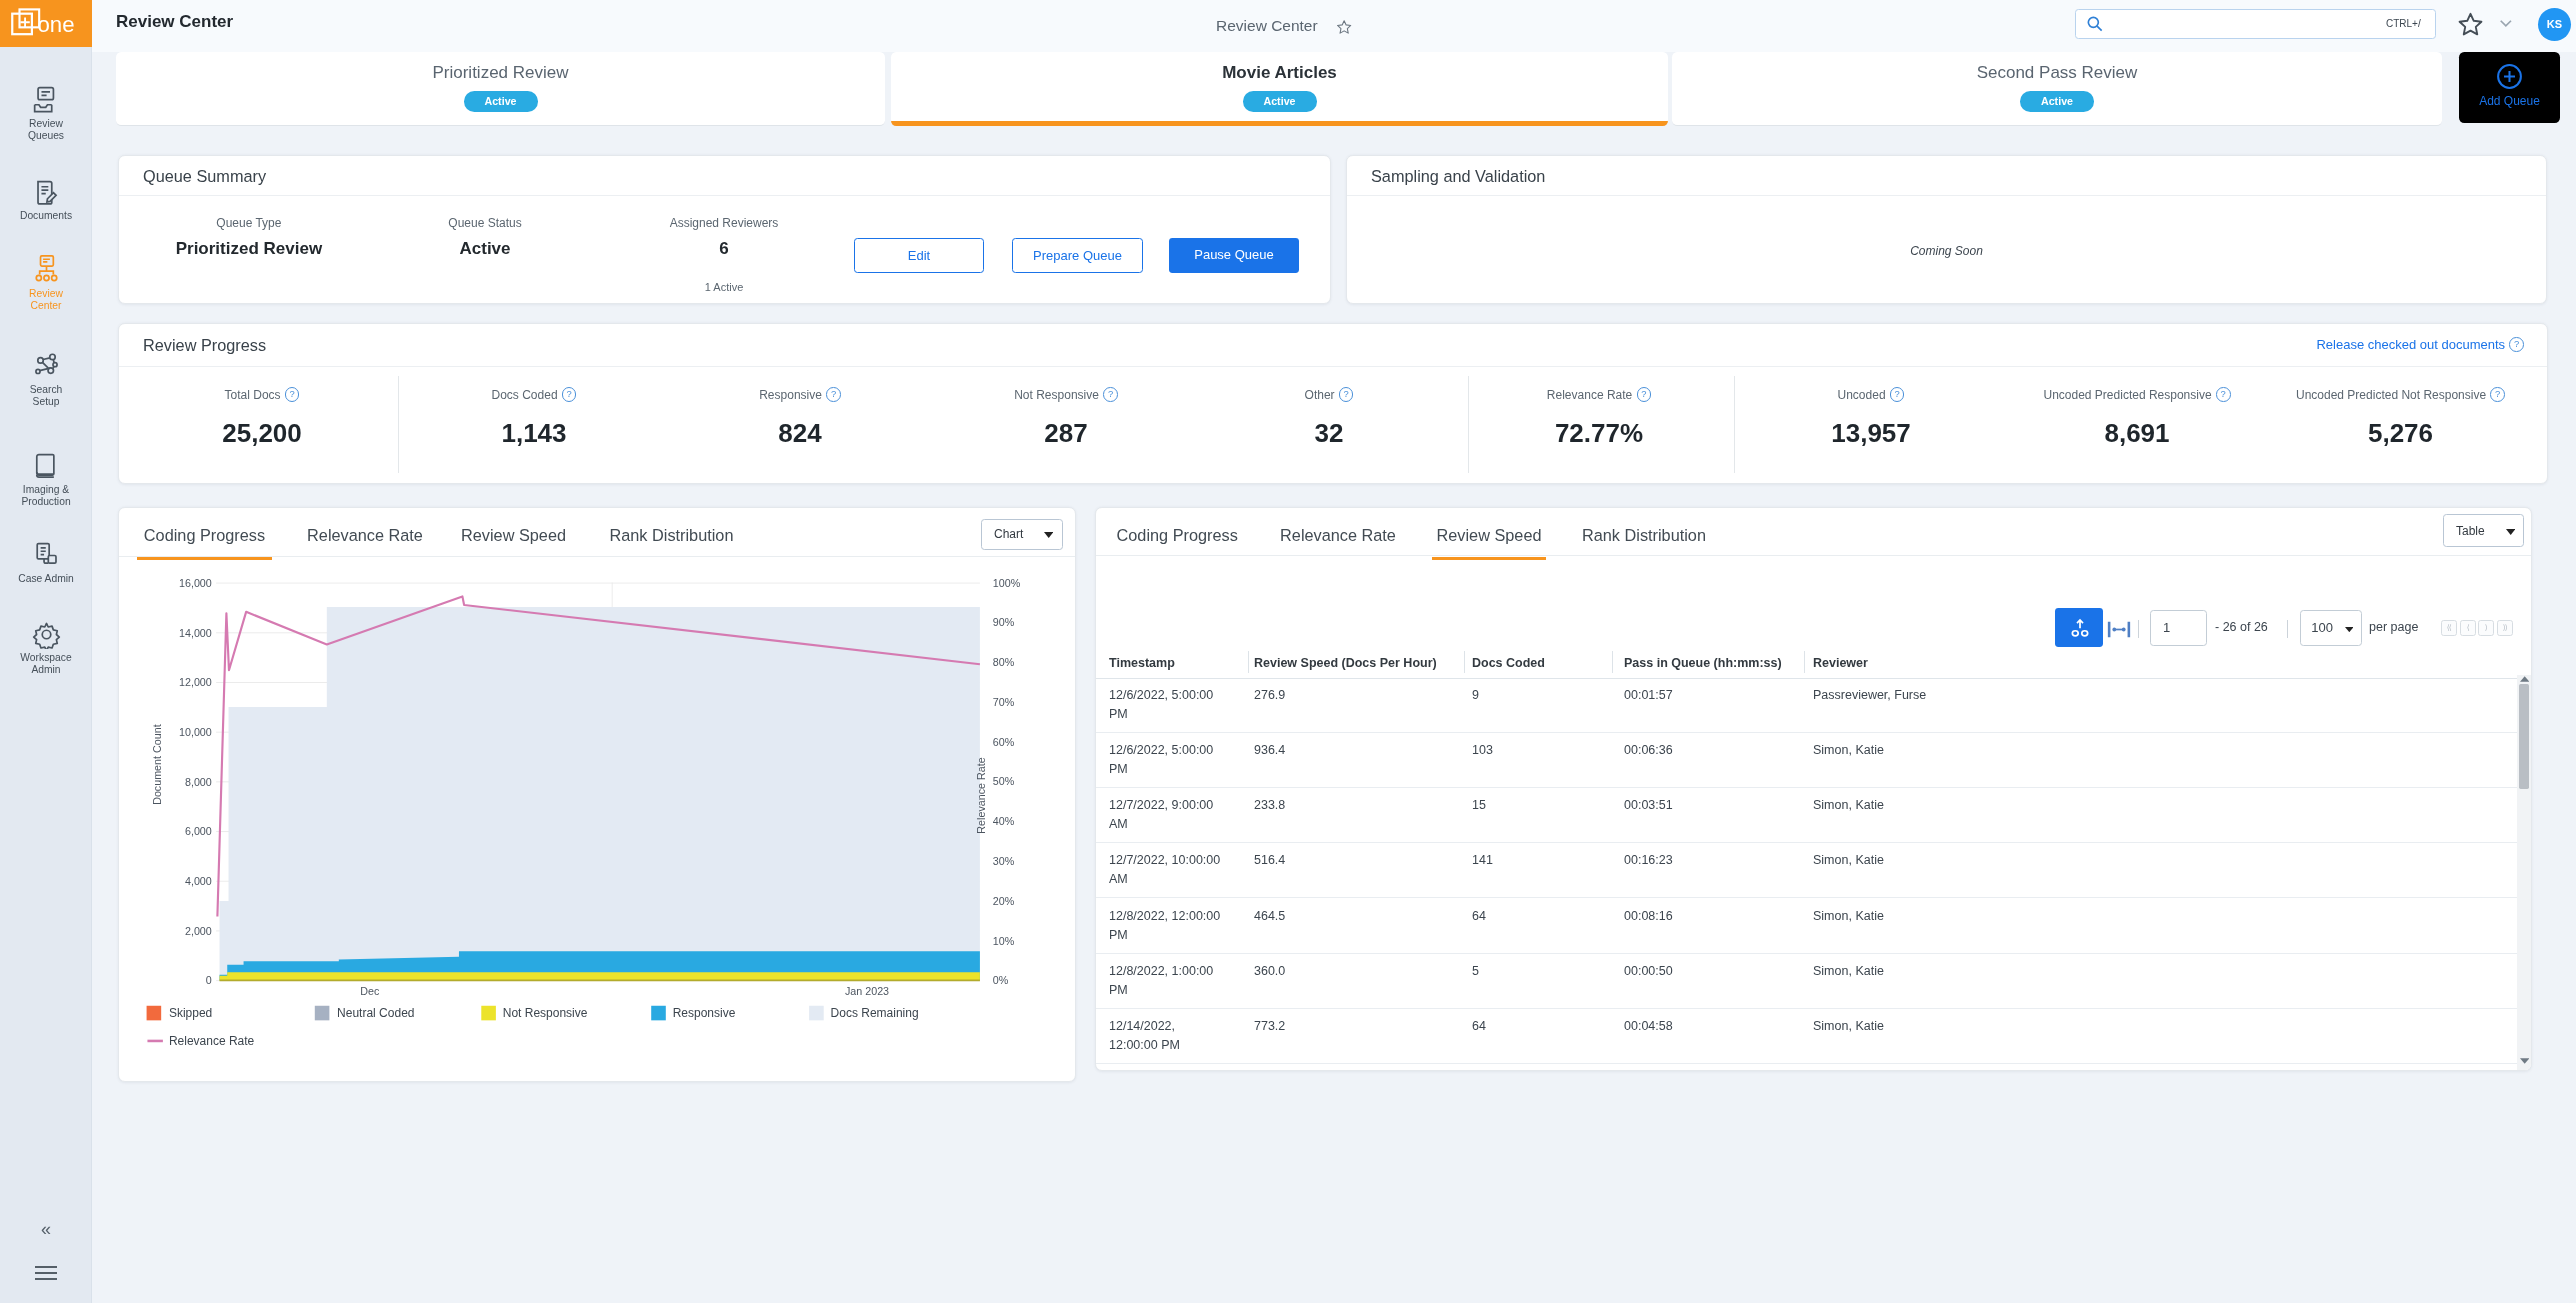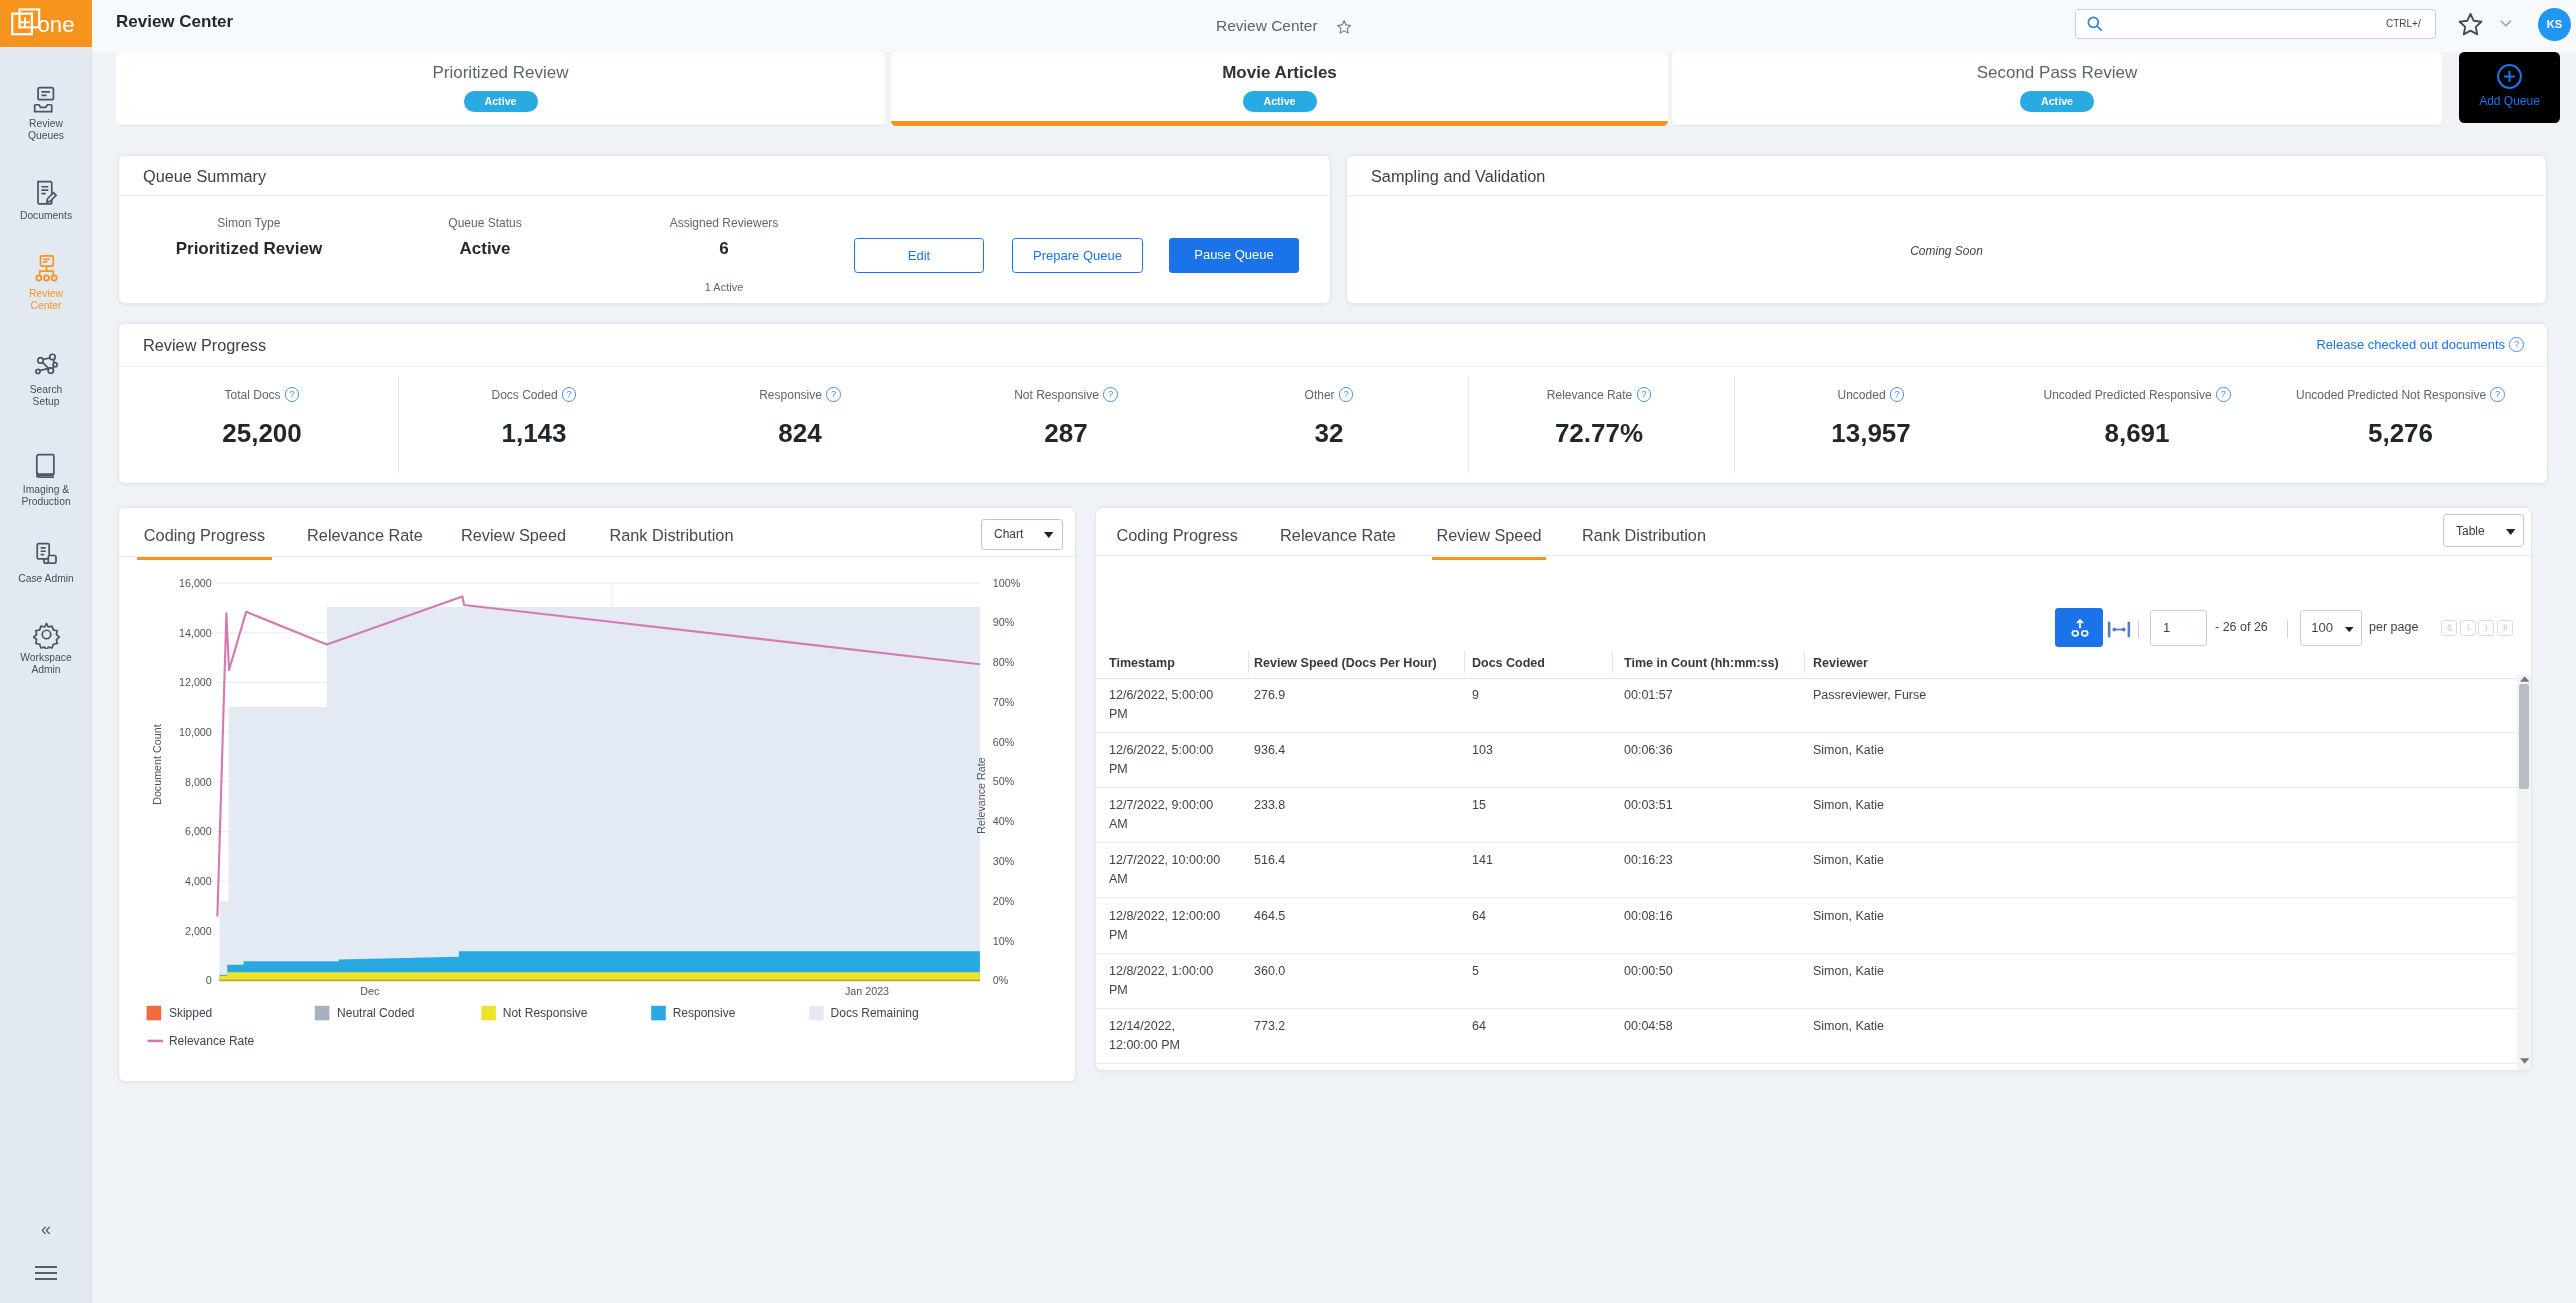--- a/index.html
+++ b/index.html
@@ -149,21 +149,21 @@
         <circle cx="16" cy="16" r="13.5" fill="none" stroke="#1a73e8" stroke-width="2.4"></circle>
         <path d="M16 9.5v13M9.5 16h13" stroke="#1a73e8" stroke-width="2.4"></path>
       </svg>
     <div style="margin-top:4.3px;">Add Queue</div>
   </div>
 </div>
 
 <div class="card" style="left:118px;top:155px;width:1213px;height:149px;">
   <div class="cardhead">Queue Summary</div>
   <div class="abs" style="left:0.9px;top:60px;width:258px;text-align:center;">
-    <div class="statlabel">Simon Type</div>
+    <div class="statlabel">Queue Type</div>
     <div style="font-size:17px;font-weight:bold;color:#23292e;margin-top:8.6px;white-space:nowrap;">Prioritized Review</div>
   </div>
   <div class="abs" style="left:237px;top:60px;width:258px;text-align:center;">
     <div class="statlabel">Queue Status</div>
     <div style="font-size:17px;font-weight:bold;color:#23292e;margin-top:8.6px;">Active</div>
   </div>
   <div class="abs" style="left:476px;top:60px;width:258px;text-align:center;">
     <div class="statlabel">Assigned Reviewers</div>
     <div style="font-size:17px;font-weight:bold;color:#23292e;margin-top:8.6px;">6</div>
     <div style="font-size:11px;color:#5b6670;margin-top:22px;">1 Active</div>
@@ -348,21 +348,21 @@
   </div>
   <div class="abs" style="left:1273px;top:112px;font-size:12.5px;color:#3c454e;">per page</div>
   <div class="abs pgbtn" style="left:1345px;top:112px;">⟨⟨</div>
   <div class="abs pgbtn" style="left:1364px;top:112px;">⟨</div>
   <div class="abs pgbtn" style="left:1382px;top:112px;">⟩</div>
   <div class="abs pgbtn" style="left:1401px;top:112px;">⟩⟩</div>
 
   <div class="abs th" style="left:13px;top:148px;">Timestamp</div>
   <div class="abs th" style="left:158px;top:148px;">Review Speed (Docs Per Hour)</div>
   <div class="abs th" style="left:376px;top:148px;">Docs Coded</div>
-  <div class="abs th" style="left:528px;top:148px;">Time in Count (hh:mm:ss)</div>
+  <div class="abs th" style="left:528px;top:148px;">Pass in Queue (hh:mm:ss)</div>
   <div class="abs th" style="left:717px;top:148px;">Reviewer</div>
   <div class="abs" style="left:152px;top:143px;width:0.9px;height:22px;background:#dde3e8;"></div>
   <div class="abs" style="left:368px;top:143px;width:0.9px;height:22px;background:#dde3e8;"></div>
   <div class="abs" style="left:516px;top:143px;width:0.9px;height:22px;background:#dde3e8;"></div>
   <div class="abs" style="left:708px;top:143px;width:0.9px;height:22px;background:#dde3e8;"></div>
   <div class="abs" style="left:0px;top:170px;width:1437px;height:0.9px;background:#dfe5ea;"></div>
 
   <div class="row" style="top:170px;">
       <span style="left:13px;">12/6/2022, 5:00:00<br>PM</span>
       <span style="left:158px;">276.9</span>

